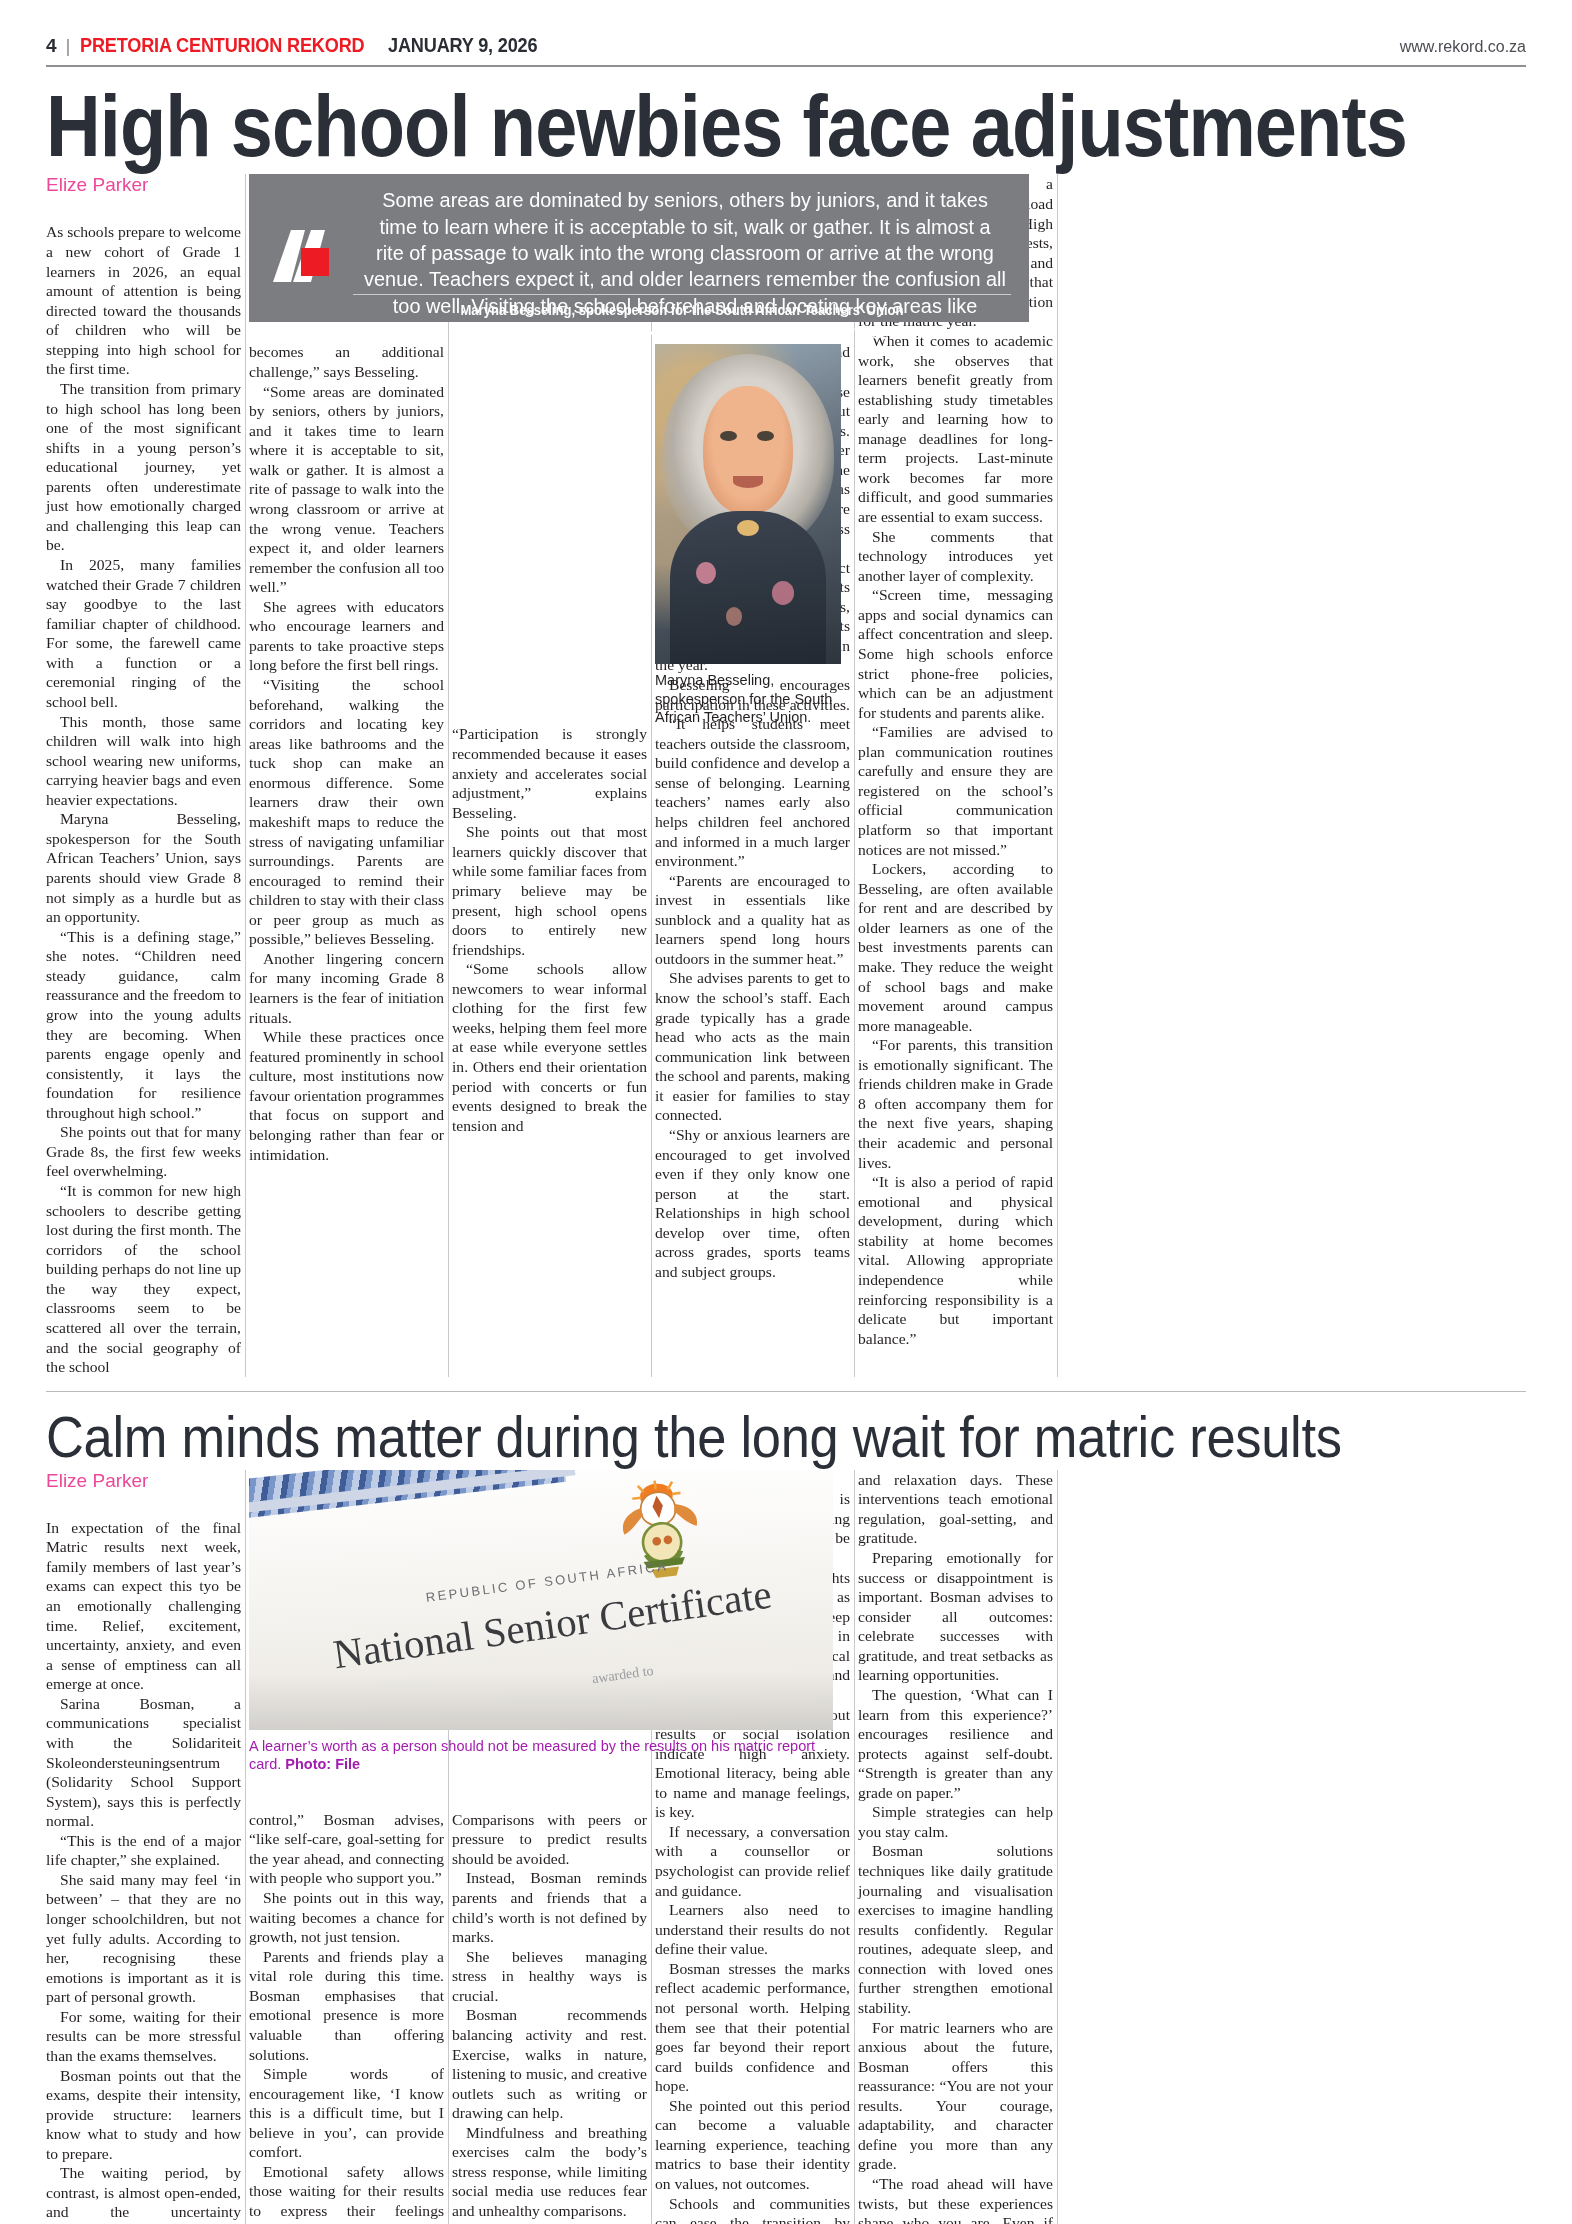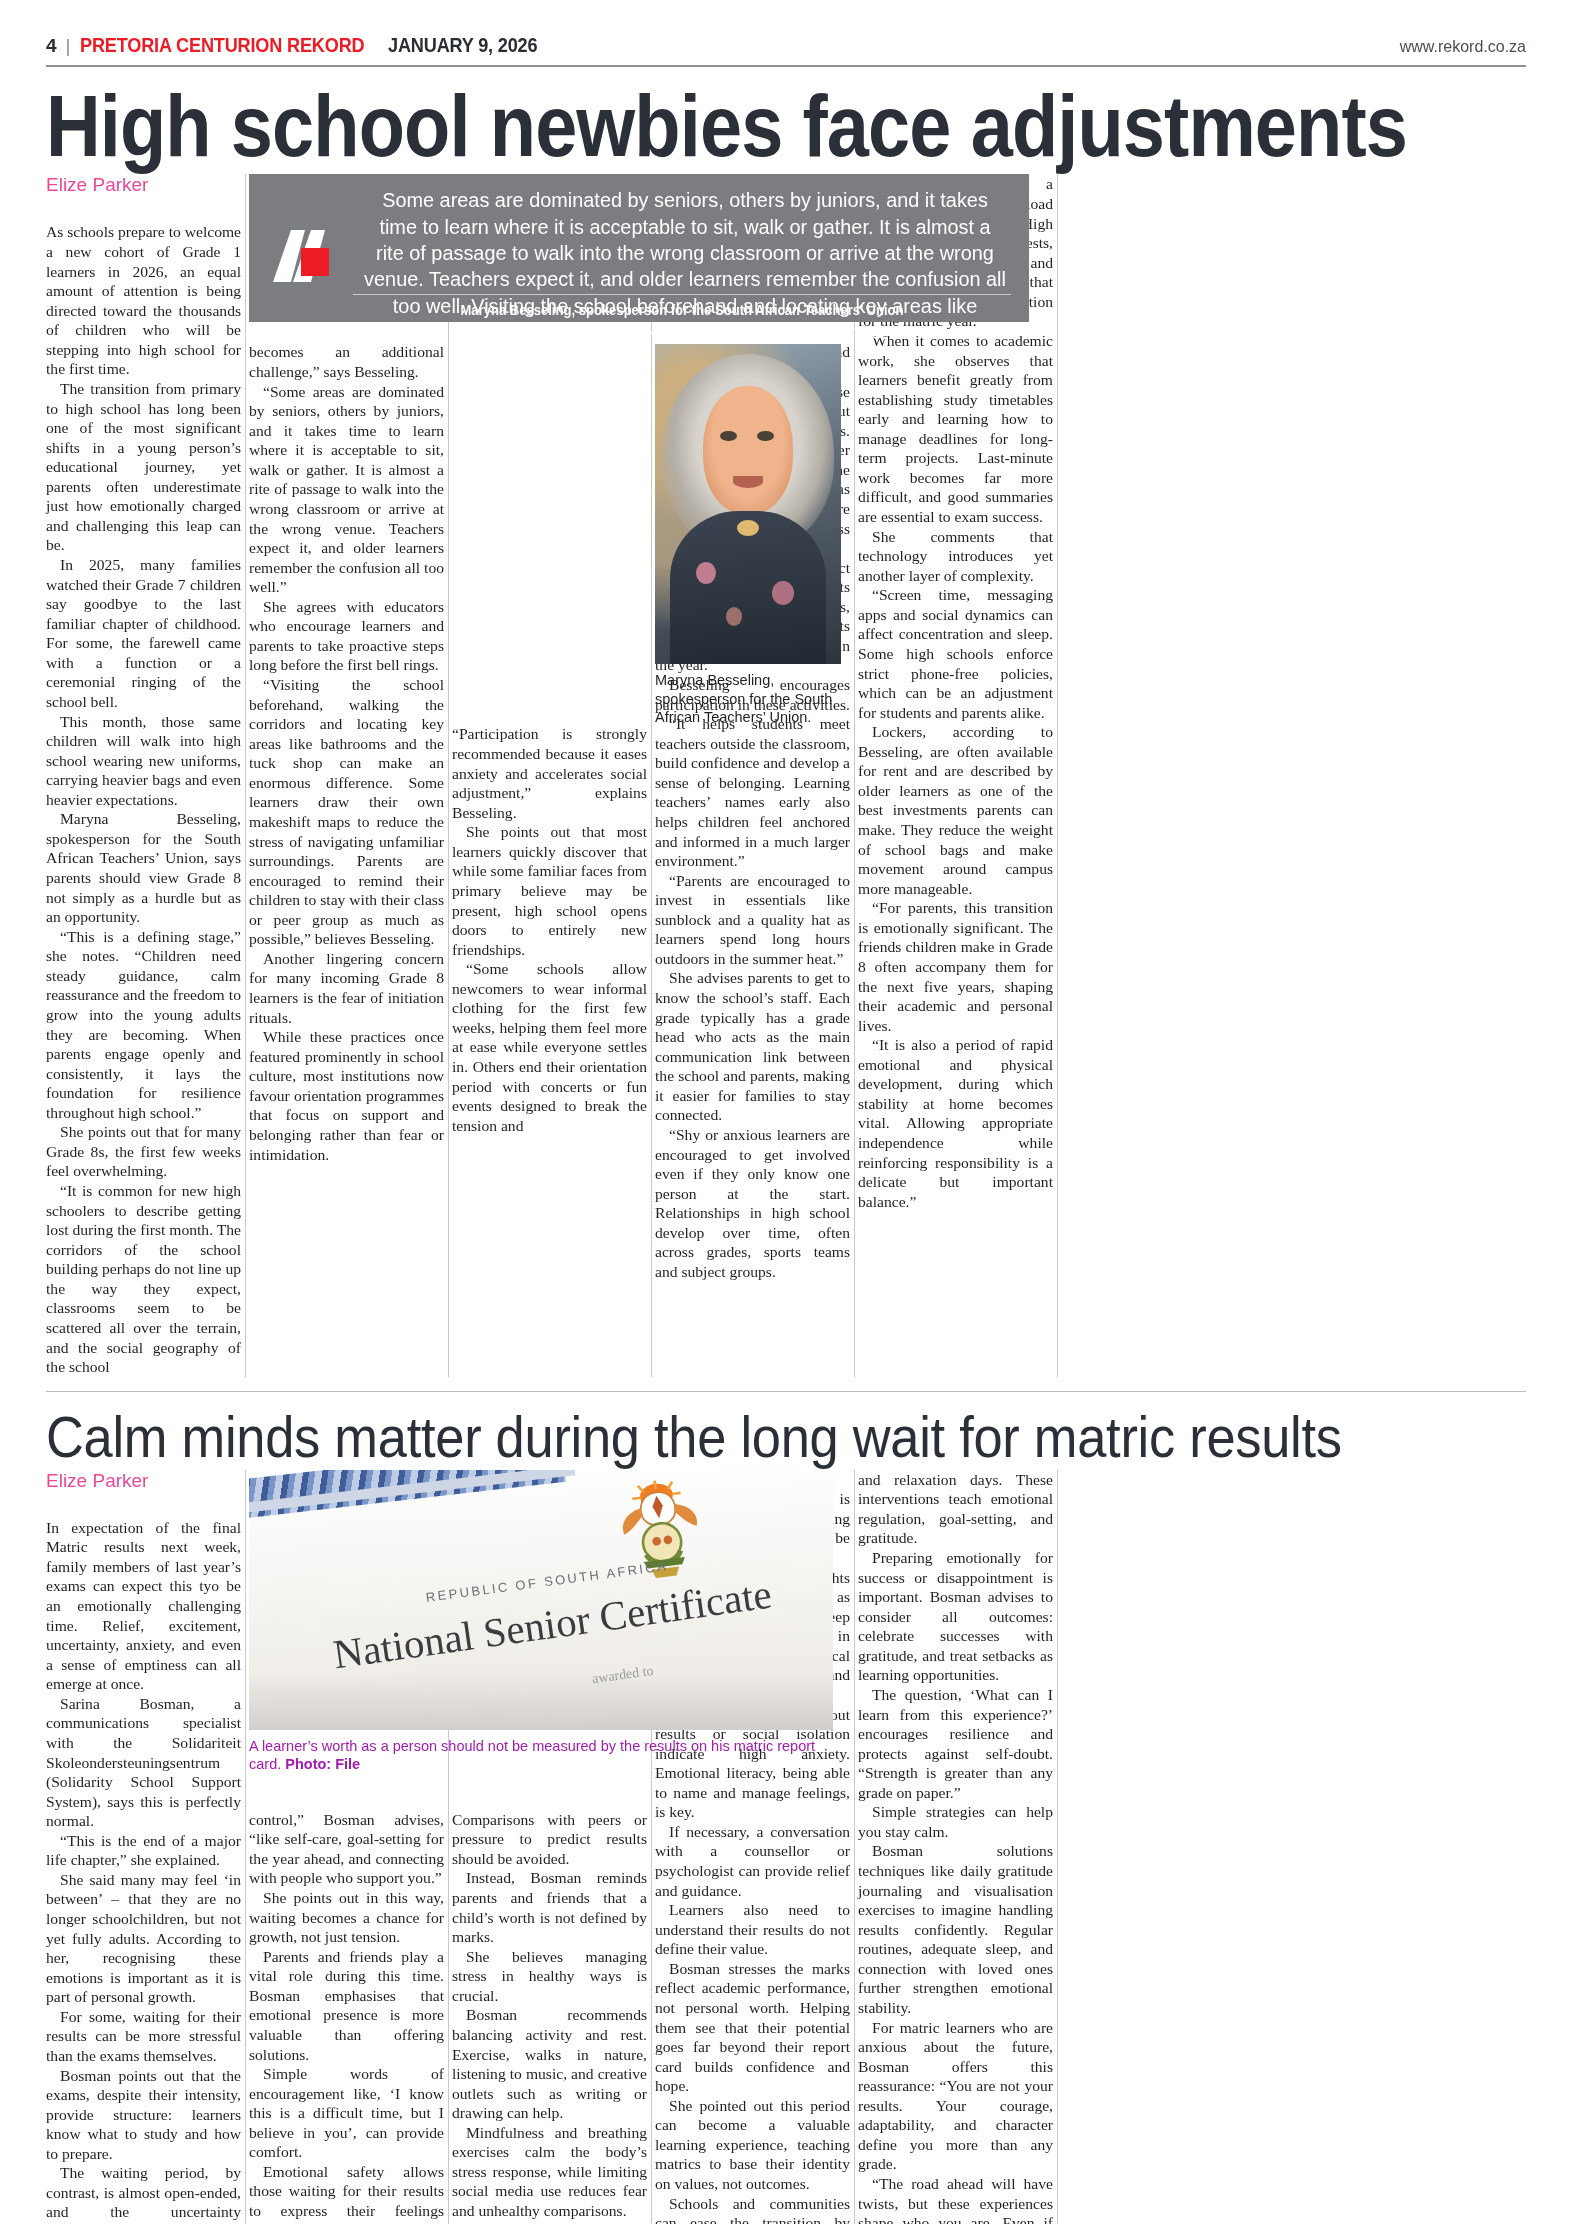--- a/index.html
+++ b/index.html
@@ -233,20 +233,21 @@
       </div>
     </div>
     <div class="vline"></div>
 
     <div>
       <div class="bodycol">
         <p class="first">“Parents should expect a noticeably heavier workload compared to Grade 7. High school introduces more tests, more formal examinations and a quicker academic pace that gradually lays the foundation for the matric year.”</p>
         <p>When it comes to academic work, she observes that learners benefit greatly from establishing study timetables early and learning how to manage deadlines for long-term projects. Last-minute work becomes far more difficult, and good summaries are essential to exam success.</p>
         <p>She comments that technology introduces yet another layer of complexity.</p>
         <p>“Screen time, messaging apps and social dynamics can affect concentration and sleep. Some high schools enforce strict phone-free policies, which can be an adjustment for students and parents alike.</p>
+        <p>“Families are advised to plan communication routines carefully and ensure they are registered on the school’s official communication platform so that important notices are not missed.”</p>
         <p>Lockers, according to Besseling, are often available for rent and are described by older learners as one of the best investments parents can make. They reduce the weight of school bags and make movement around campus more manageable.</p>
         <p>“For parents, this transition is emotionally significant. The friends children make in Grade 8 often accompany them for the next five years, shaping their academic and personal lives.</p>
         <p>“It is also a period of rapid emotional and physical development, during which stability at home becomes vital. Allowing appropriate independence while reinforcing responsibility is a delicate but important balance.”</p>
       </div>
     </div>
     <div class="vline"></div>
     <div></div>
 
     <div class="pullquote">
       <svg class="pq-mark" viewBox="0 0 64 54">

